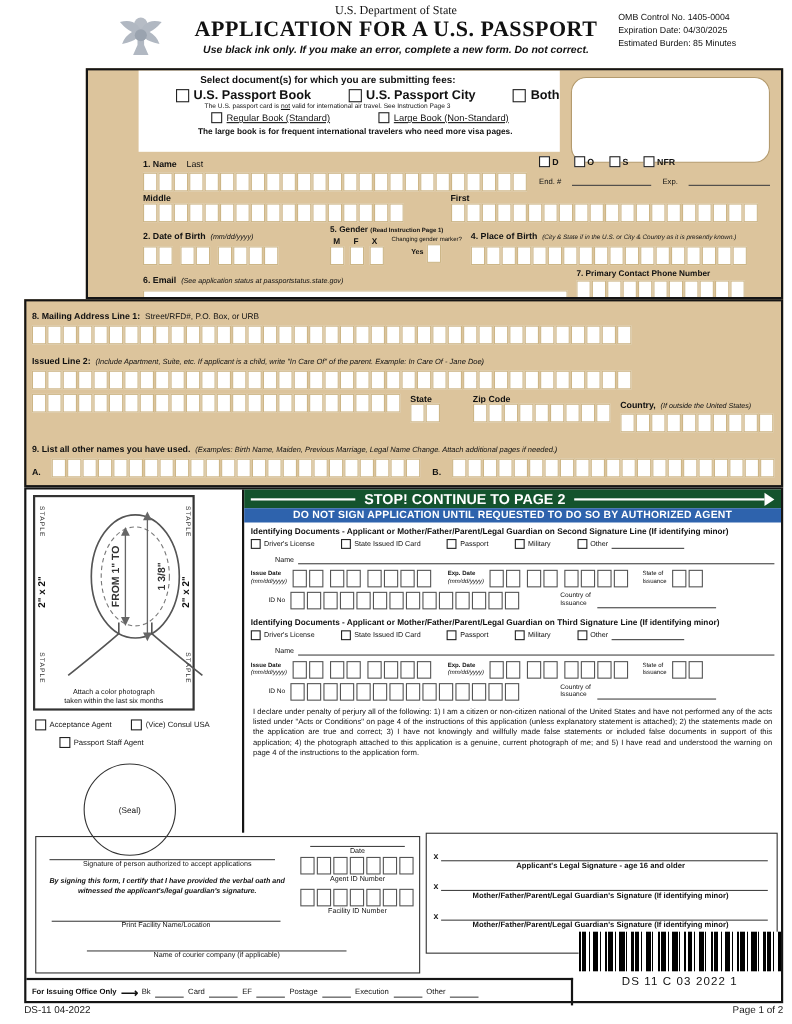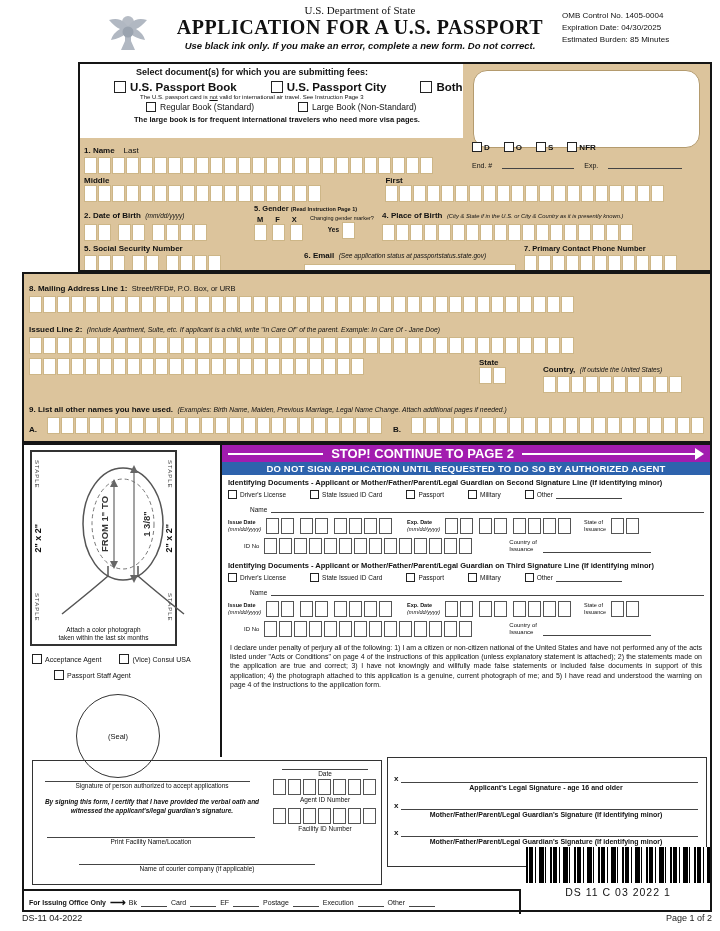--- a/index.html
+++ b/index.html
@@ -18,27 +18,27 @@
   
   .b { font-weight:bold; } .i { font-style:italic; }
   .cb { display:inline-block; width:10px; height:10px; border:1.5px solid #222; background:#fff; vertical-align:middle; flex:none; }
   .cbL { width:12px; height:12px; }
   .opt { display:flex; align-items:center; gap:4px; white-space:nowrap; }
   .cell { display:inline-block; width:13px; height:17px; background:#fff; border:1px solid #cdb687; margin-right:1px; flex:none; }
   .cellb { display:inline-block; width:13px; height:16px; background:#fff; border:1px solid #555; margin-right:2px; flex:none; }
   .comb { display:flex; }
   .uline { display:inline-block; border-bottom:1px solid #444; height:9px; }
   
-  .topbox { position:absolute; left:78px; top:62px; width:634px; height:210px; border:2px solid #151515; background:#dcc49c; display:flex; flex-direction:column; overflow:hidden; }
+  .topbox { position:absolute; left:78px; top:62px; width:634px; height:210px; border:2px solid #151515; background:#dcc49c; display:flex; flex-direction:column; overflow:hidden;padding-left:46px; }
   .feerow { display:flex; height:74px; flex:none; }
   .feeleft { flex:1; background:#fff; padding:3px 0 0 14px; }
   .feeleft .h { font-size:9px; font-weight:bold; margin-left:42px; }
   .optrow1 { display:flex; gap:34px; margin:4px 0 0 20px; font-size:11.5px; font-weight:bold; }
   .cardnote { font-size:6px; margin:1px 0 0 46px; }
-  .optrow2 { display:flex; gap:44px; margin:2px 0 0 52px; font-size:8.5px; }
+  .optrow2 { display:flex; gap:44px; margin:2px 0 0 52px; font-size:8.5px;text-decoration:underline; }
   .booknote { font-size:7.5px; font-weight:bold; margin:3px 0 0 40px; }
   .feeright { width:252px; background:#dcc49c; padding:6px 10px; }
   .officebox { width:100%; height:78px; background:#fff; border:1px solid #b49b6e; border-radius:14px; }
   .tanbody { flex:1; padding:1px 4px 2px 4px; display:flex; flex-direction:column; }
   .slab { font-size:8px; font-weight:bold; }
   .shint { font-size:6.5px; font-style:italic; font-weight:normal; }
   .row1 { display:flex; }
   .row1L { flex:1; }
   .row1R { width:244px; padding-left:10px; }
   .codes { display:flex; gap:14px; margin-top:3px; font-size:8px; font-weight:bold; align-items:center; }
@@ -70,21 +70,21 @@
   .staple { position:absolute; font-size:6px; letter-spacing:1px; color:#333; writing-mode:vertical-rl; }
   .size2 { position:absolute; font-size:9px; font-weight:bold; writing-mode:vertical-rl; transform:rotate(180deg); }
   .photocap { position:absolute; bottom:2px; left:0; width:100%; text-align:center; font-size:6.5px; line-height:1.2; }
   .agentchecks { margin-top:8px; font-size:7px; }
   .acrow { display:flex; gap:18px; margin:0 0 6px 8px; }
   .acrow .opt, .acrow2 .opt { gap:3px; }
   .acrow2 { display:flex; margin-left:30px; }
   .sealcirc { width:84px; height:84px; border:1.5px solid #333; border-radius:50%; margin:14px 0 0 52px; display:flex; align-items:center; justify-content:center; font-size:7.5px; }
   
   .rightcol { position:absolute; left:198px; top:0; width:488px; }
-  .banner1 { display:flex; align-items:center; background:#a21caf; height:17px; padding:0 6px; }
+  .banner1 { display:flex; align-items:center; background:#14532d; height:17px; padding:0 6px; }
   .bline { height:2px; background:#fff; }
   .bl1 { flex:.55; } .bl2 { flex:1; }
   .btext { color:#fff; font-weight:bold; font-size:13px; margin:0 8px; white-space:nowrap; }
   .barrow { width:0; height:0; border-left:9px solid #fff; border-top:6px solid transparent; border-bottom:6px solid transparent; }
   .banner2 { background:#2e63ad; color:#fff; font-weight:bold; font-size:9.5px; text-align:center; height:13px; line-height:13px; letter-spacing:.2px; }
   .idblock { padding:3px 6px 0 6px; }
   .idtitle { font-size:7.5px; font-weight:bold; }
   .cbrow { display:flex; margin-top:3px; font-size:6.5px; align-items:center; }
   .cbrow .opt { gap:3px; }
   .cbrow .cb { width:9px; height:9px; }
@@ -353,40 +353,20 @@
               <span class="cell"></span>
               <span class="cell"></span>
               <span class="cell"></span>
               <span class="cell"></span>
               <span class="cell"></span>
             </div>
         </div>
       </div>
 
       <div class="row567">
-        <div class="ssncol">
-          <div class="slab">5. Social Security Number</div>
-          <div class="combgap" style="margin-top:2px">
-            <span class="comb">
-                <span class="cell"></span>
-                <span class="cell"></span>
-                <span class="cell"></span>
-              </span>
-              <span class="comb">
-                <span class="cell"></span>
-                <span class="cell"></span>
-              </span>
-              <span class="comb">
-                <span class="cell"></span>
-                <span class="cell"></span>
-                <span class="cell"></span>
-                <span class="cell"></span>
-              </span>
-          </div>
-        </div>
         <div class="emailcol">
           <div style="white-space:nowrap"><span class="slab">6. Email</span> <span class="shint">(See application status at passportstatus.state.gov)</span></div>
           <div class="emailbox"></div>
         </div>
         <div class="phonecol">
           <div class="slab" style="font-size:7.5px">7. Primary Contact Phone Number</div>
           <div class="comb" style="margin-top:2px">
               <span class="cell"></span>
               <span class="cell"></span>
               <span class="cell"></span>
@@ -514,20 +494,34 @@
             <span class="cell"></span>
             <span class="cell"></span>
             <span class="cell"></span>
             <span class="cell"></span>
             <span class="cell"></span>
           </div>
       </div>
       <div style="width:56px">
         <div class="slab">State</div>
         <div class="comb">
+            <span class="cell"></span>
+            <span class="cell"></span>
+          </div>
+      </div>
+      <div style="width:128px">
+        <div class="slab">Zip Code</div>
+        <div class="comb">
+            <span class="cell"></span>
+            <span class="cell"></span>
+            <span class="cell"></span>
+            <span class="cell"></span>
+            <span class="cell"></span>
+            <span class="cell"></span>
+            <span class="cell"></span>
             <span class="cell"></span>
             <span class="cell"></span>
           </div>
       </div>
       <div style="width:162px">
         <div style="white-space:nowrap"><span class="slab">Country,</span> <span class="shint">(If outside the United States)</span></div>
         <div class="comb">
             <span class="cell"></span>
             <span class="cell"></span>
             <span class="cell"></span>

